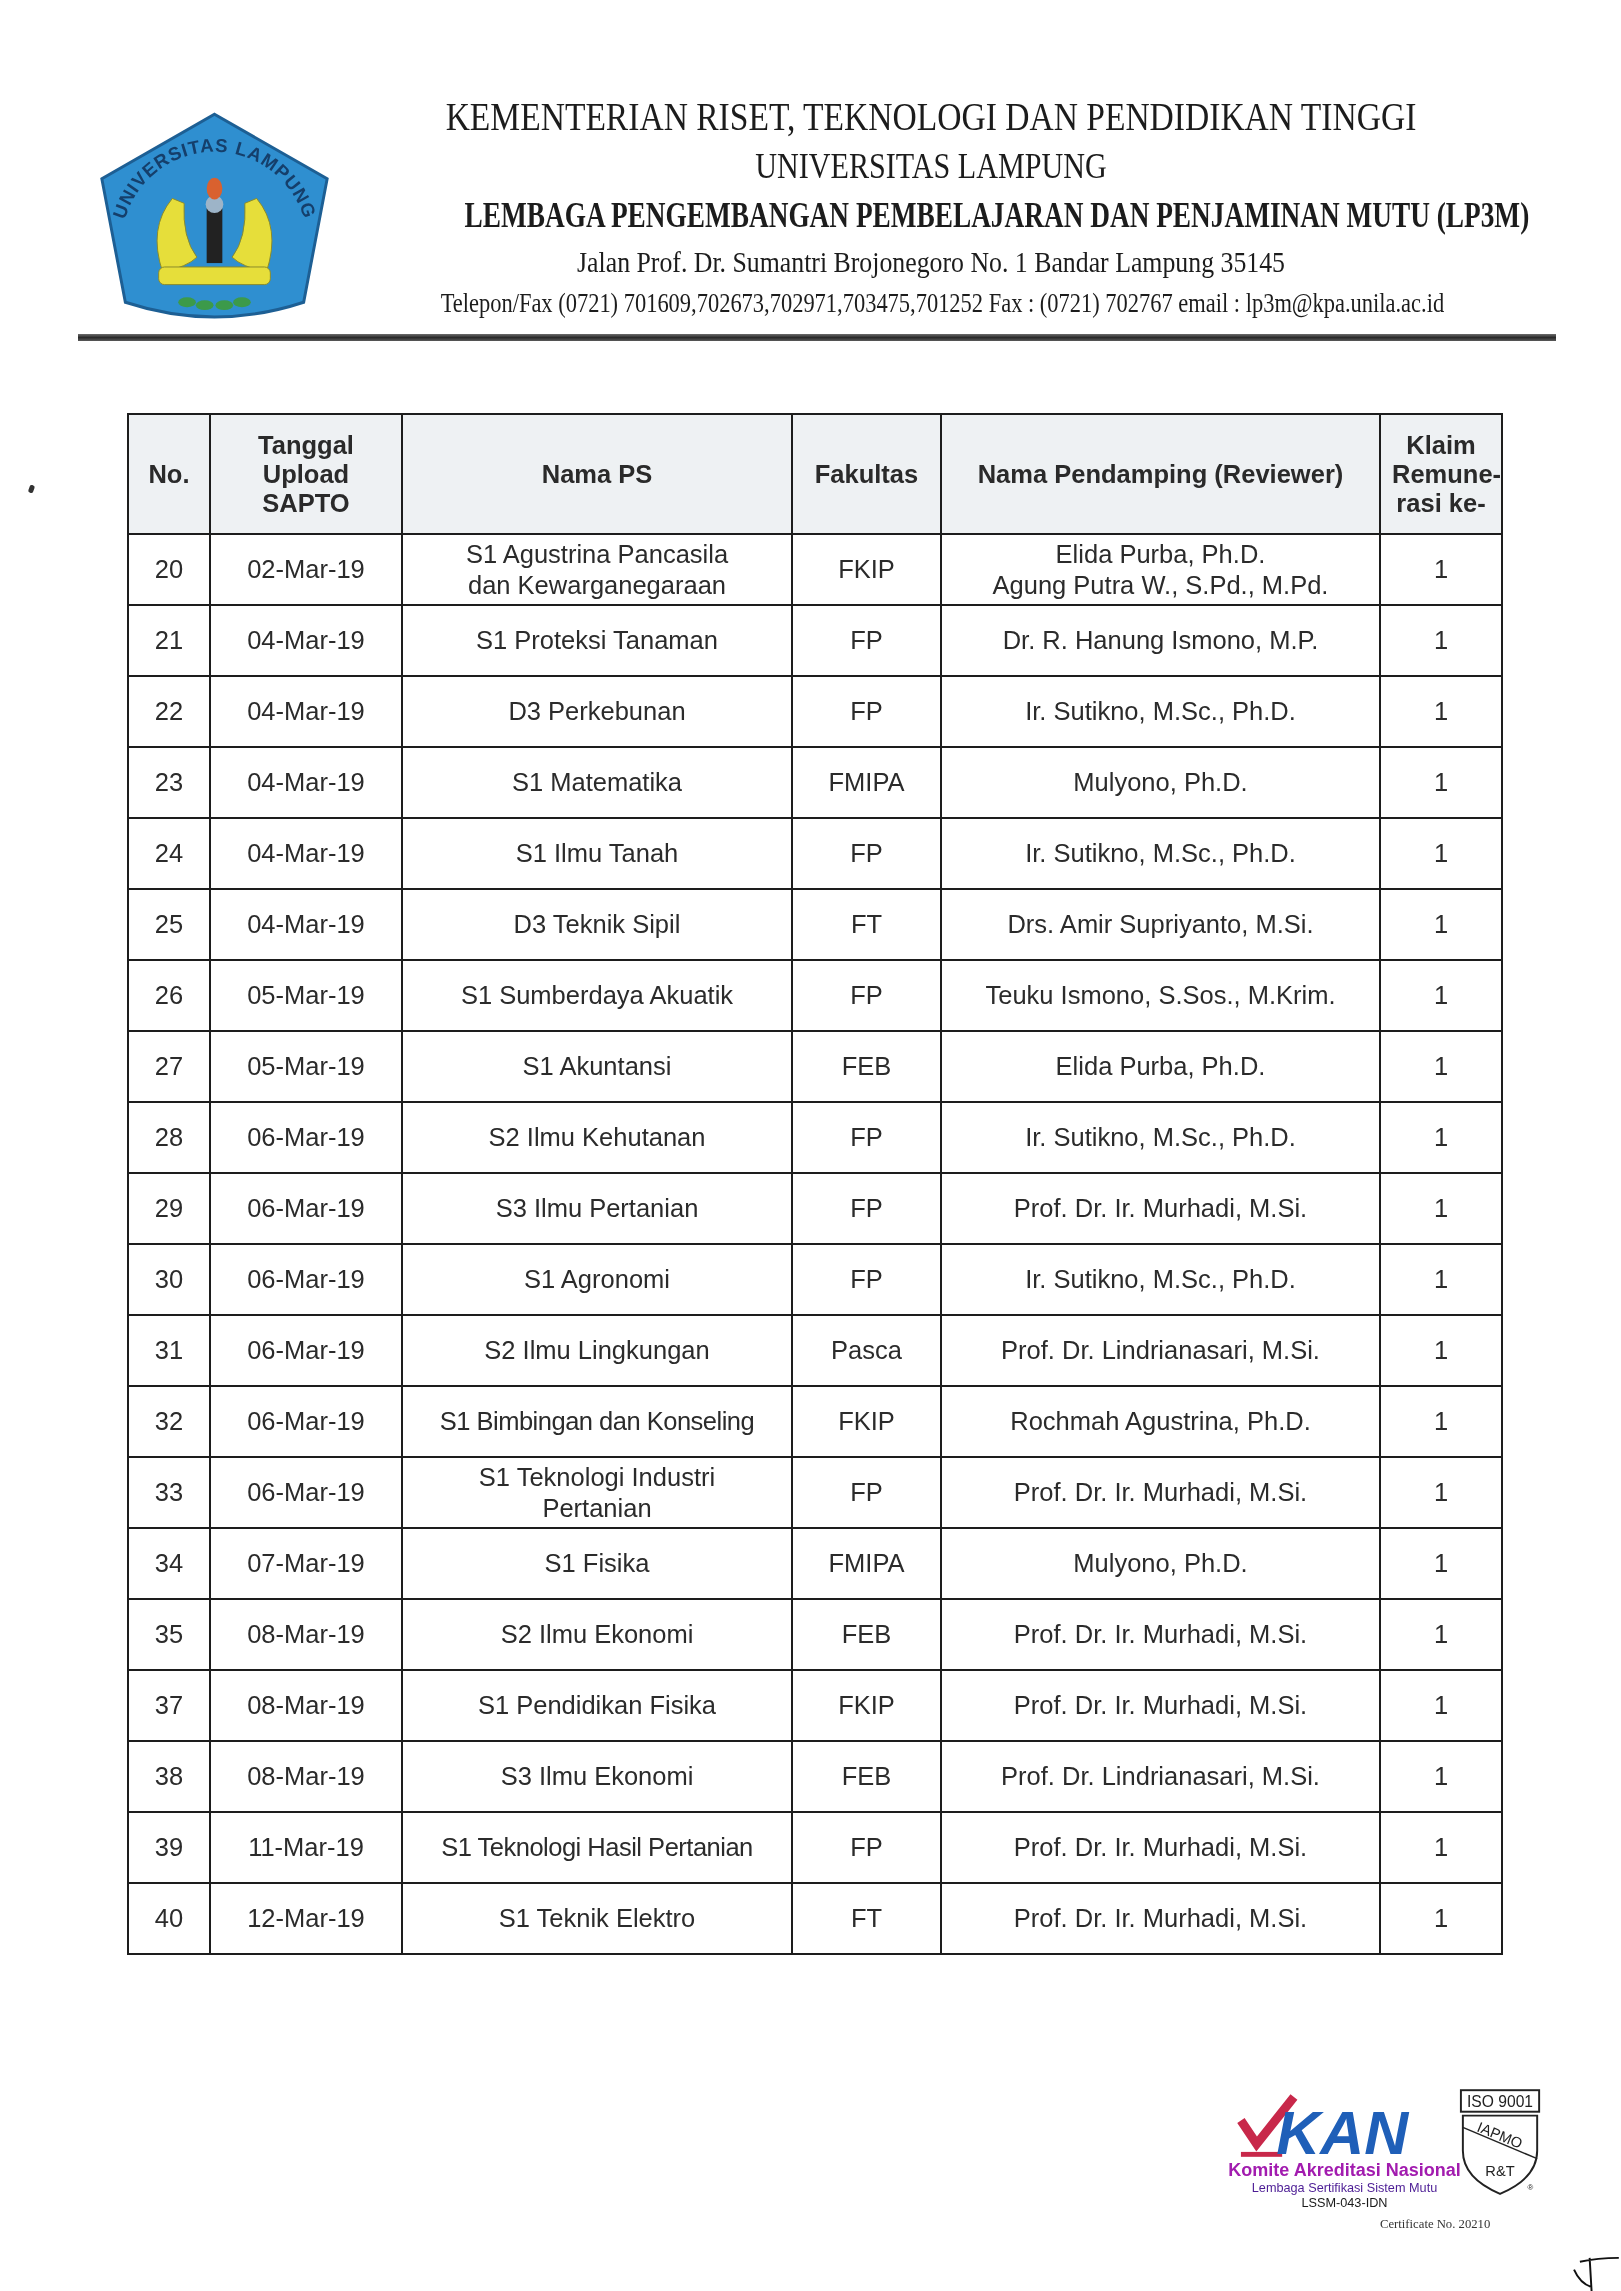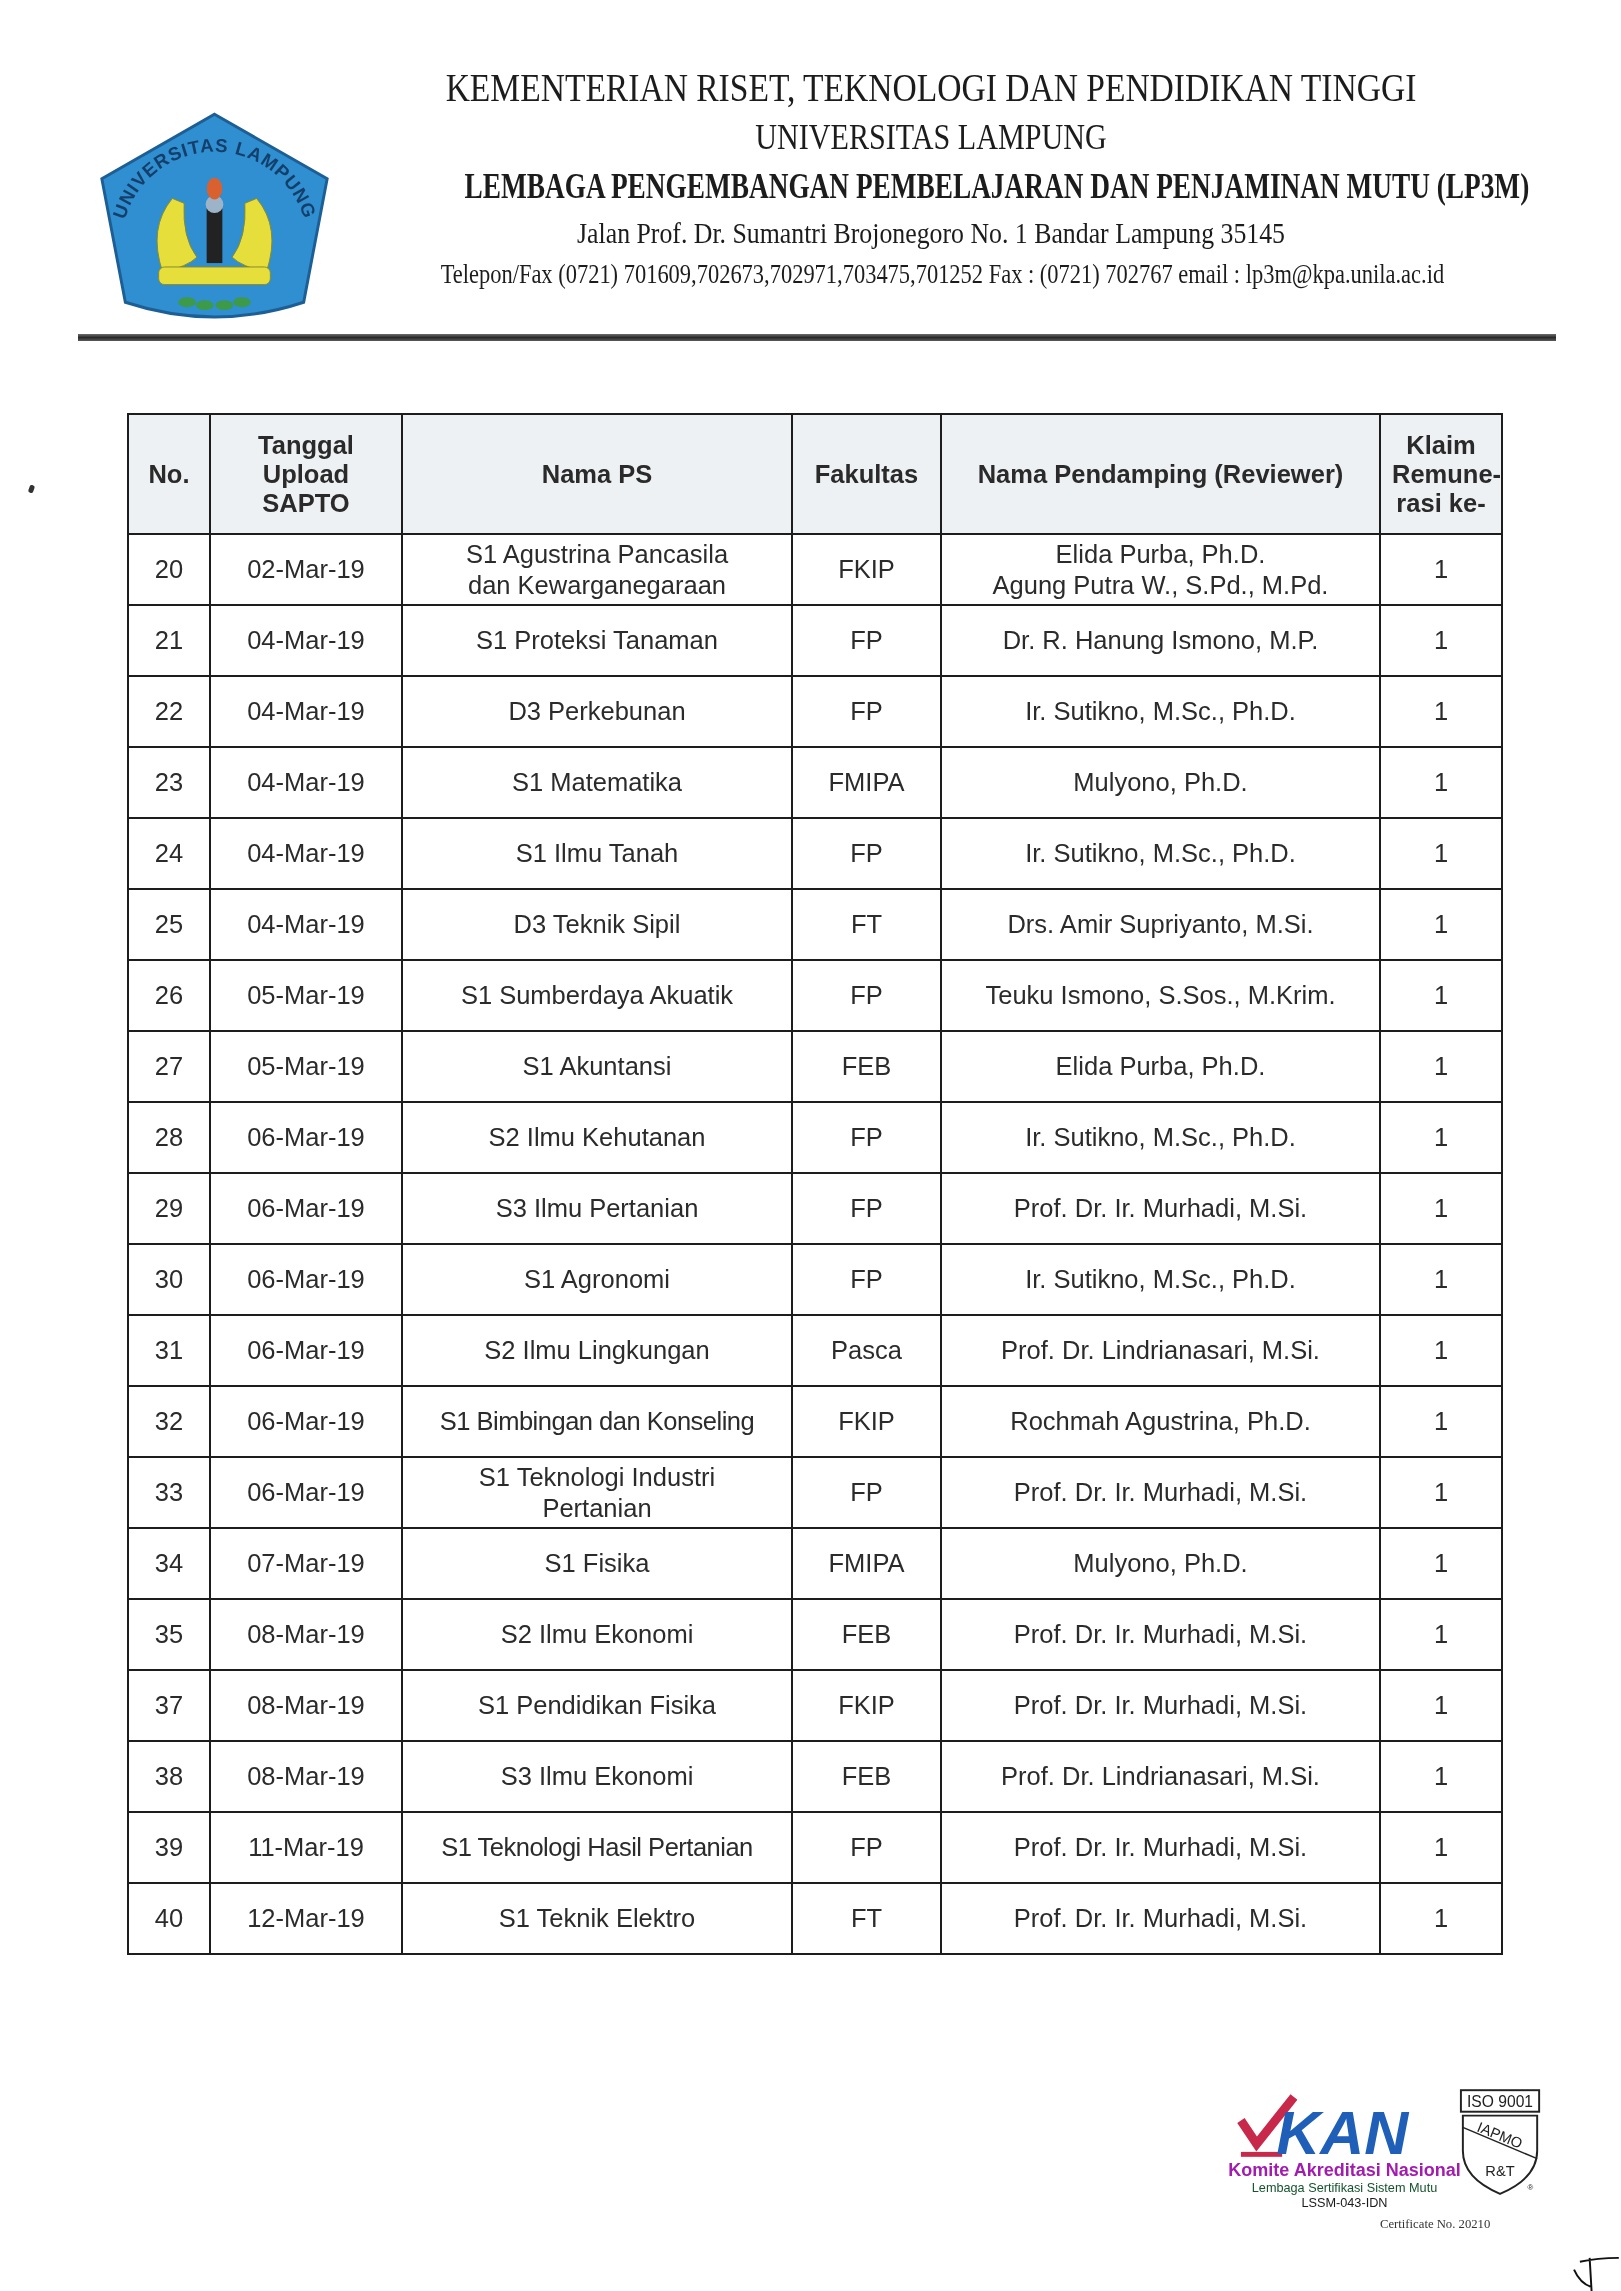--- a/index.html
+++ b/index.html
@@ -1,20 +1,20 @@
 <!DOCTYPE html>
 <html><head>
 <meta charset="utf-8">
 <style>
   html, body { margin: 0; padding: 0; background: #ffffff; }
   body { width: 1621px; height: 2292px; position: relative; overflow: hidden; font-family: "Liberation Sans", sans-serif; color: #222; }
 
   
   .logo { position: absolute; left: 94px; top: 110px; width: 241px; height: 216px; }
-  .kop { position: absolute; left: 333px; top: 64px; width: 1196px; text-align: center; font-family: "Liberation Serif", serif; color: #1c1c1c; }
+  .kop { position: absolute; left: 333px; top: 93px; width: 1196px; text-align: center; font-family: "Liberation Serif", serif; color: #1c1c1c; }
   .kop .l1 { font-size: 39px; line-height: 47px; transform: scaleX(0.86); transform-origin: center; white-space: nowrap; margin-top: 0; }
   .kop .l2 { font-size: 35px; line-height: 45px; transform: scaleX(0.86); transform-origin: center; white-space: nowrap; margin-top: 3.9px; }
   .kop .l3 { font-size: 35px; line-height: 45px; font-weight: bold; transform: scaleX(0.78); transform-origin: center; white-space: nowrap; margin-top: 3.9px; }
   .kop .l4 { font-size: 30px; line-height: 39px; transform: scaleX(0.86); transform-origin: center; white-space: nowrap; margin-top: 3.9px; }
   .kop .l5 { font-size: 27.4px; line-height: 37px; transform: scaleX(0.82); transform-origin: center; white-space: nowrap; margin-top: 3.9px; }
   .kop-rule { position: absolute; left: 78px; top: 334px; width: 1478px; height: 6.9px; background: linear-gradient(#6d6d6d, #2a2a2a 50%, #5a5a5a); }
 
   .stray-mark { position: absolute; left: 29px; top: 485px; width: 4.9px; height: 7.8px; background: #333; border-radius: 2px; transform: rotate(20deg); }
 
   
@@ -28,21 +28,21 @@
   .col-ps { width: 390px; }
   .col-fak { width: 149px; }
   .col-rev { width: 439px; }
   .col-klaim { width: 122px; }
   .tight { letter-spacing: -0.5px; }
 
   
   .kan { position: absolute; left: 1237px; top: 2093px; width: 216px; height: 108px; }
   .kan-text { position: absolute; left: 1227px; top: 2160px; width: 235px; text-align: center; }
   .kan-text .t1 { font-size: 18px; font-weight: bold; color: #a21caf; white-space: nowrap; }
-  .kan-text .t2 { font-size: 12.7px; color: #14532d; white-space: nowrap; line-height: 14.7px; }
+  .kan-text .t2 { font-size: 12.7px; color: #4c1d95; white-space: nowrap; line-height: 14.7px; }
   .kan-text .t3 { font-size: 12.7px; color: #1a1a1a; white-space: nowrap; line-height: 14.7px; }
   .iso { position: absolute; left: 1457px; top: 2088px; width: 88px; height: 110px; }
   .cert { position: absolute; left: 1380px; top: 2217px; font-family: "Liberation Serif", serif; font-size: 12.7px; color: #333; }
   .signature { position: absolute; left: 1568px; top: 2254px; width: 53px; height: 37px; }
 </style>
 </head>
 <body>
 
 <svg class="logo" viewBox="0 0 246 220">
   <path d="M123 4 L238 70 L214 196 Q123 226 32 196 L8 70 Z" fill="#2f8fd0" stroke="#1d5f94" stroke-width="3"></path>

